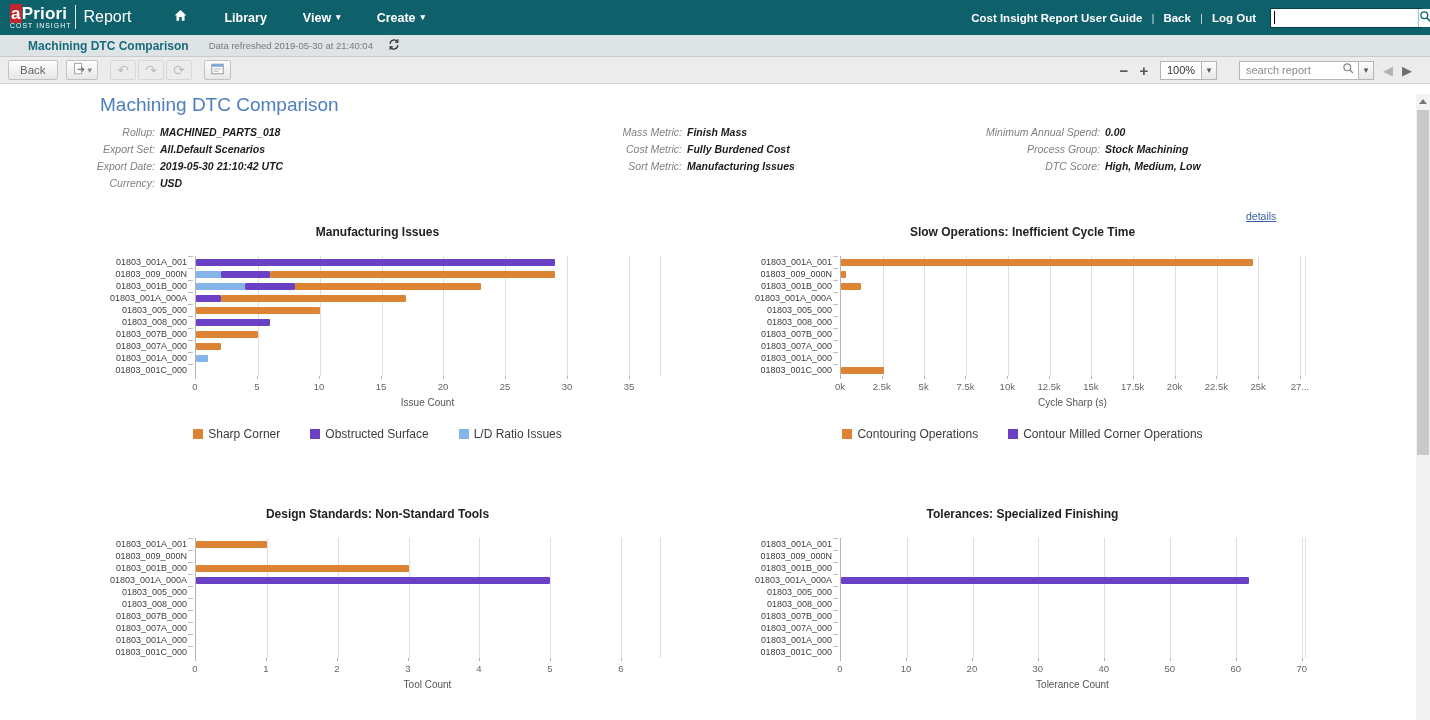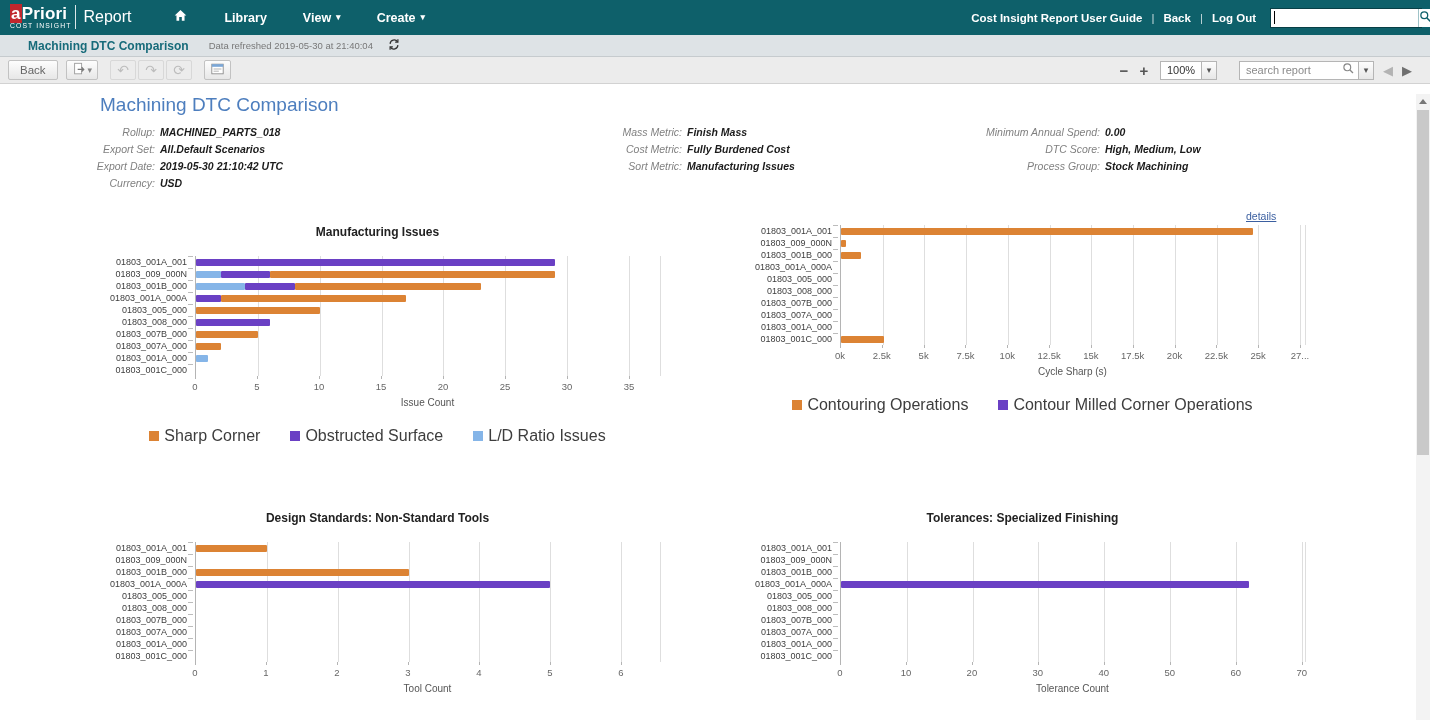--- a/index.html
+++ b/index.html
@@ -90,21 +90,21 @@
   .ylabel::after { content:''; position:absolute; right:2px; top:0; width:5px; height:1px; background:#bcbcbc; }
   .plot { position:relative; width:465px; border-left:1px solid #b4b4b4; }
   .gridline { position:absolute; top:0; bottom:0; width:1px; background:#dedede; }
   .bar-row { position:relative; z-index:1; display:flex; align-items:center; height:12px; }
   .bar-seg { height:7px; border-radius:1px; }
   .xticks { position:relative; margin-left:100px; width:465px; height:17px; }
   .xtick-stub { position:absolute; top:0; width:1px; height:3px; background:#b4b4b4; }
   .xtick-label { position:absolute; top:5px; transform:translateX(-50%); font-size:9.5px; color:#666; white-space:nowrap; }
   .chart-xlabel { margin-left:100px; width:465px; text-align:center; font-size:10px; color:#555; margin-top:4px; }
   .chart-legend { width:565px; display:flex; justify-content:center; gap:30px; margin-top:19px; }
-  .legend-item { display:flex; align-items:center; gap:5px; font-size:16px; color:#3d3d3d; }
+  .legend-item { display:flex; align-items:center; gap:5px; font-size:12px; color:#3d3d3d; }
   .legend-swatch { width:10px; height:10px; flex:0 0 auto; }
 
   
   .scrollbar { position:absolute; right:0; top:0; width:14px; height:100%; background:#f3f3f3; }
   .sb-up { height:15px; display:flex; align-items:center; justify-content:center; cursor:pointer; }
   .sb-up-glyph { width:0; height:0; border-left:4px solid transparent; border-right:4px solid transparent;
     border-bottom:5px solid #777; }
   .sb-thumb { position:absolute; top:16px; left:1px; width:12px; height:345px; background:#c9c9c9; cursor:grab; }
 </style>
 </head>
@@ -271,26 +271,26 @@
           <span class="meta-label">Sort Metric:</span>
           <span class="meta-value">Manufacturing Issues</span>
         </div>
     </div>
     <div class="meta-col meta-col-3">
       <div class="meta-row">
           <span class="meta-label">Minimum Annual Spend:</span>
           <span class="meta-value">0.00</span>
         </div>
       <div class="meta-row">
+          <span class="meta-label">Process Group:</span>
+          <span class="meta-value">Stock Machining</span>
+        </div>
+      <div class="meta-row">
           <span class="meta-label">DTC Score:</span>
           <span class="meta-value">High, Medium, Low</span>
-        </div>
-      <div class="meta-row">
-          <span class="meta-label">Process Group:</span>
-          <span class="meta-value">Stock Machining</span>
         </div>
     </div>
   </div>
 
   <a class="details-link">details</a>
 
   <div class="charts">
     <div class="chart">
         <div class="chart-title">Manufacturing Issues</div>
         <div class="chart-body">
@@ -378,20 +378,21 @@
             <span class="legend-swatch" style="background: rgb(106, 64, 196);"></span>
             <span>Obstructed Surface</span>
           </div>
           <div class="legend-item">
             <span class="legend-swatch" style="background: rgb(133, 181, 232);"></span>
             <span>L/D Ratio Issues</span>
           </div>
         </div>
       </div>
     <div class="chart">
+        <div class="chart-title">Slow Operations: Inefficient Cycle Time</div>
         <div class="chart-body">
           <div class="ylabels">
             <div class="ylabel">01803_001A_001</div>
             <div class="ylabel">01803_009_000N</div>
             <div class="ylabel">01803_001B_000</div>
             <div class="ylabel">01803_001A_000A</div>
             <div class="ylabel">01803_005_000</div>
             <div class="ylabel">01803_008_000</div>
             <div class="ylabel">01803_007B_000</div>
             <div class="ylabel">01803_007A_000</div>

